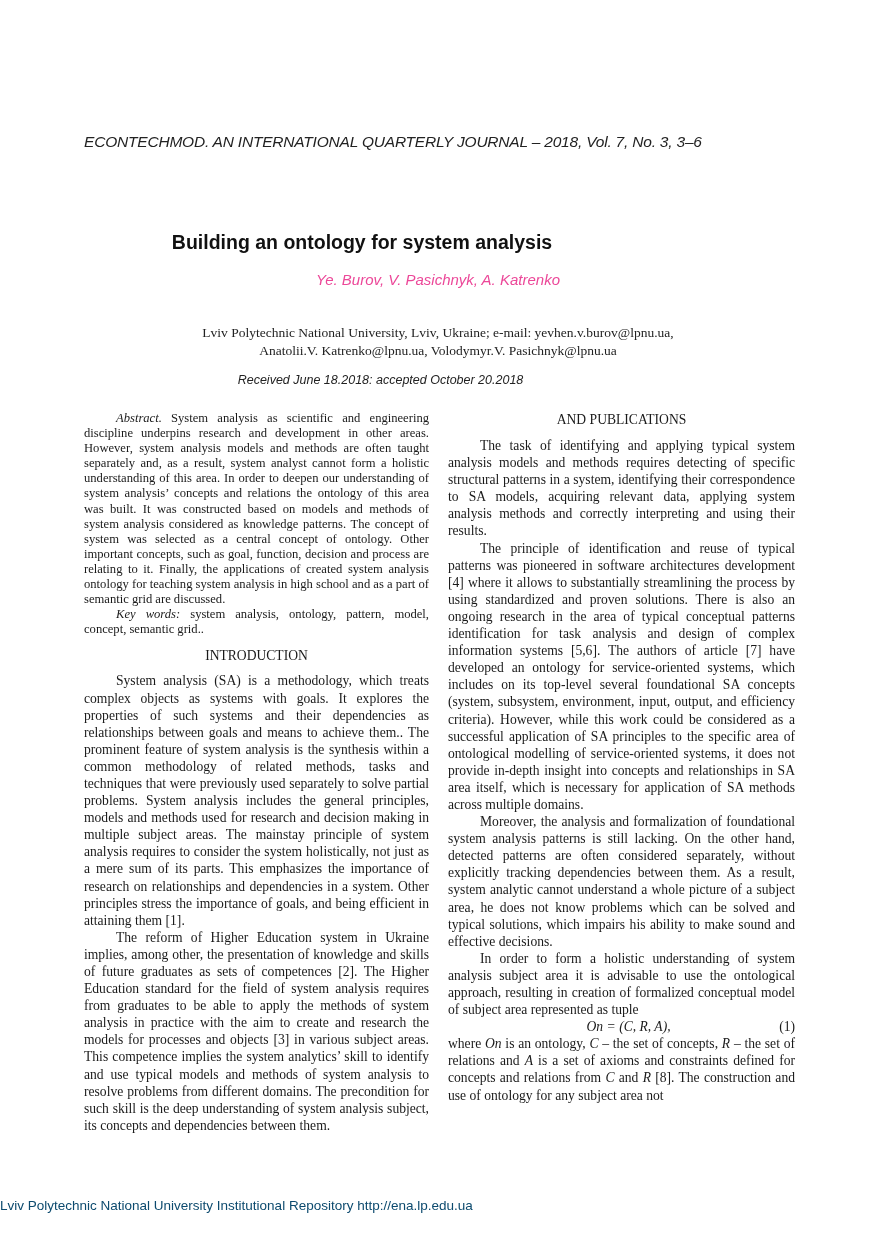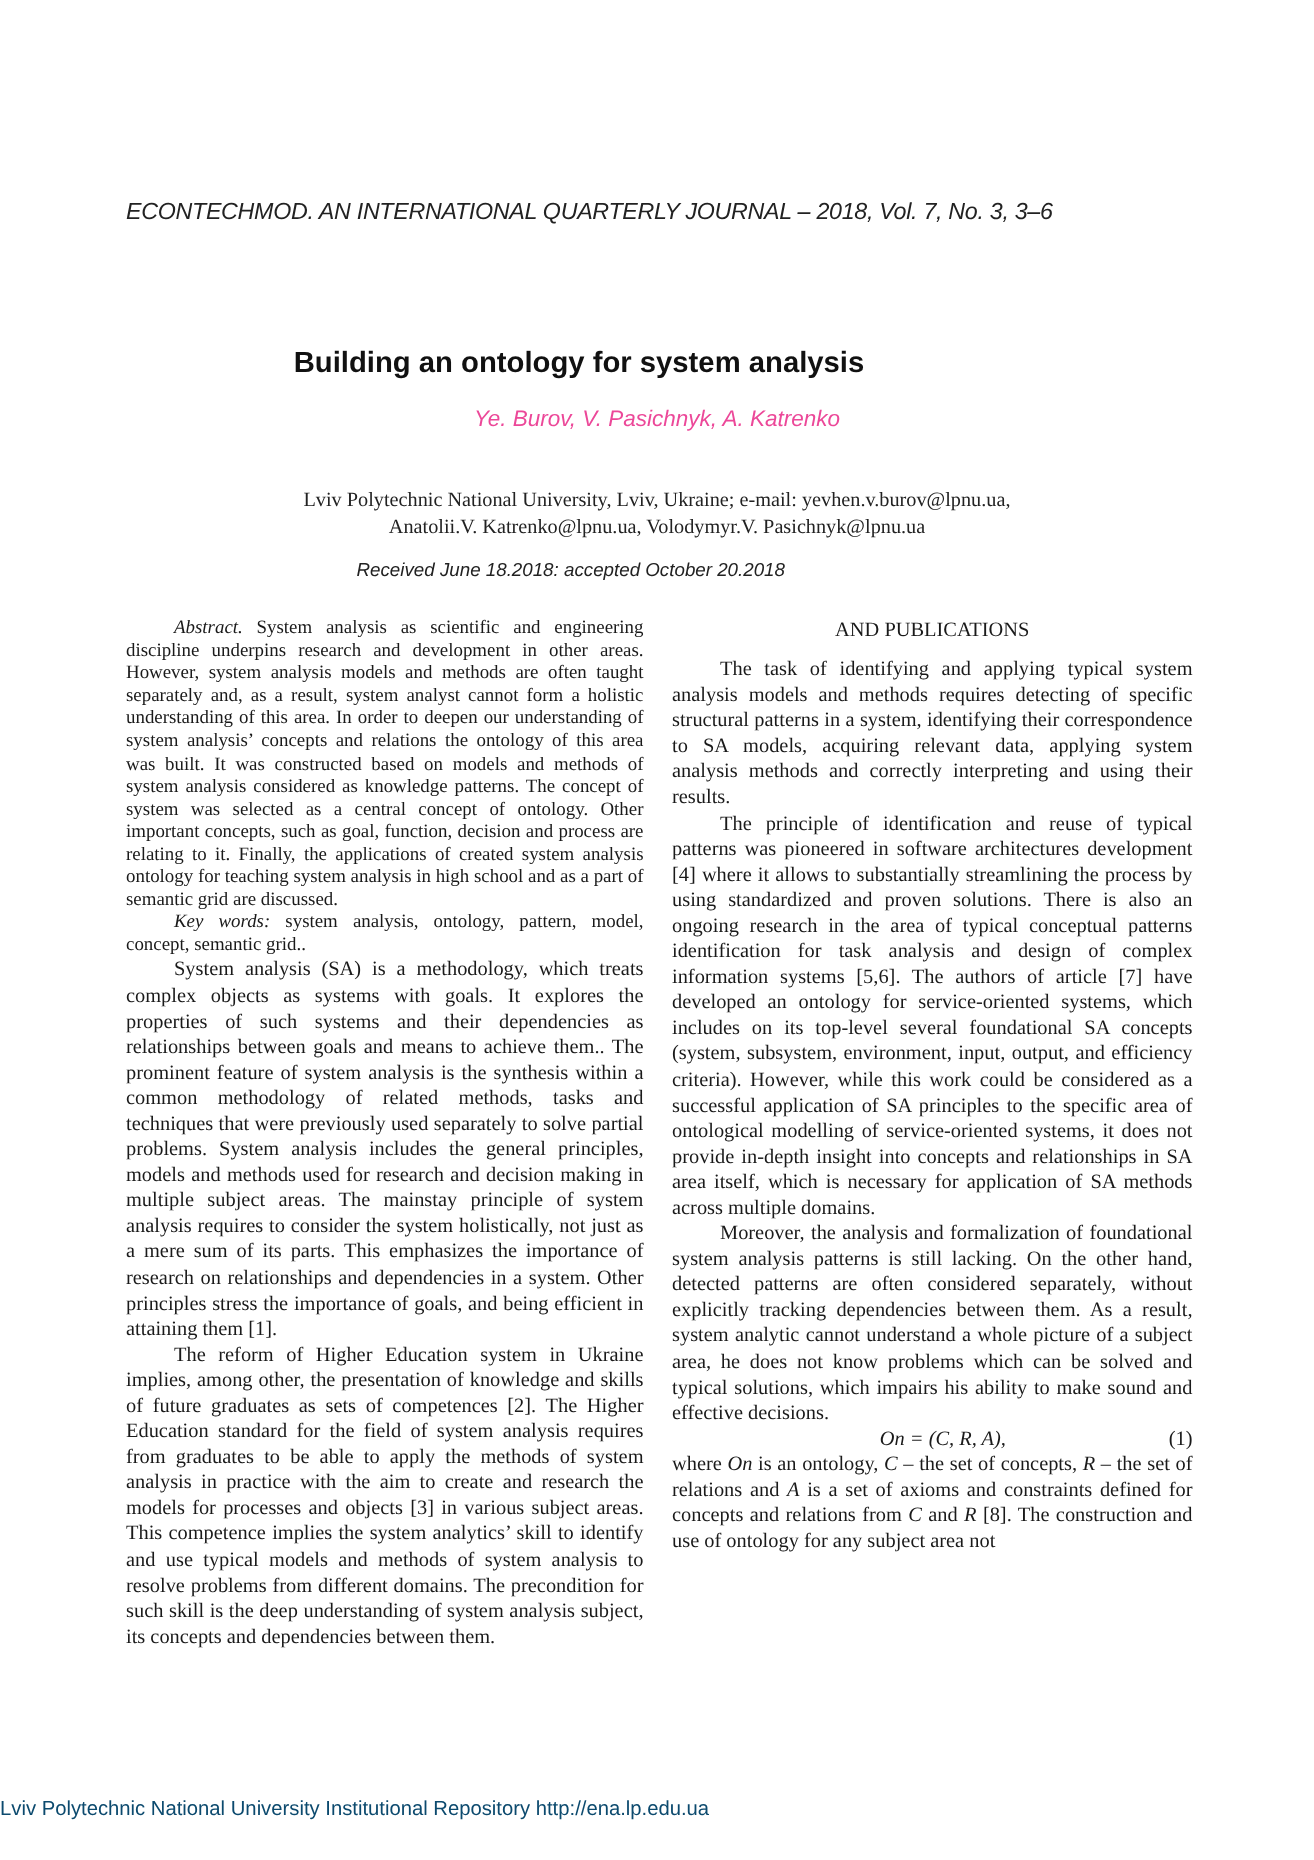--- a/index.html
+++ b/index.html
@@ -1,18 +1,18 @@
 <!DOCTYPE html>
 <html><head>
 <meta charset="utf-8">
 <style>
   html, body { margin:0; padding:0; background:#ffffff; }
   body { width:876px; height:1240px; position:relative; overflow:hidden; color:#1a1a1a; }
   .journal { position:absolute; left:84px; top:103px; font-family:"Liberation Sans", sans-serif; font-style:italic; font-size:15.5px; letter-spacing:-0.2px; color:#222; white-space:nowrap;margin-top:30px; }
-  .title { position:absolute; left:0; width:724px; top:231px; text-align:center; font-family:"Liberation Sans", sans-serif; font-weight:bold; font-size:19.5px; color:#111;padding-left:24px; }
+  .title { position:absolute; left:0; width:724px; top:231px; text-align:center; font-family:"Liberation Sans", sans-serif; font-weight:bold; font-size:19.5px; color:#111; }
   .authors { position:absolute; left:0; width:876px; top:271px; text-align:center; font-family:"Liberation Sans", sans-serif; font-style:italic; font-size:15px; color:#ec4899; }
   .affil { position:absolute; left:0; width:876px; top:324px; text-align:center; font-family:"Liberation Serif", serif; font-size:13.5px; line-height:18px; color:#222; }
   .received { position:absolute; left:0; width:761px; top:373px; text-align:center; font-family:"Liberation Sans", sans-serif; font-style:italic; font-size:12.5px; color:#222; }
   .col { position:absolute; top:411px; width:345px; font-family:"Liberation Serif", serif; font-size:12.6px; line-height:15.1px; color:#1a1a1a; text-align:justify; }
   .col.left { left:84px; }
   .col.right { left:448px; font-size:13.6px; line-height:17.1px; width:347px; }
   .col.left .body { font-size:13.6px; line-height:17.1px; }
   p { margin:0; text-indent:32px; }
   .heading { text-align:center; text-indent:0; font-size:13.6px; line-height:17px; margin:10px 0 8px 0; }
   .col.right .heading { margin:0 0 9px 0; }
@@ -32,32 +32,34 @@
 <div class="affil">
   <div>Lviv Polytechnic National University, Lviv, Ukraine; e-mail: yevhen.v.burov@lpnu.ua,</div>
   <div>Anatolii.V. Katrenko@lpnu.ua, Volodymyr.V. Pasichnyk@lpnu.ua</div>
 </div>
 <div class="received">Received June 18.2018: accepted October 20.2018</div>
 
 <div class="col left">
   <p><i>Abstract.</i><span> System analysis as scientific and engineering discipline underpins research and development in other areas. However, system analysis models and methods are often taught separately and, as a result, system analyst cannot form a holistic understanding of this area. In order to deepen our understanding of system analysis’ concepts and relations the ontology of this area was built. It was constructed based on models and methods of system analysis considered as knowledge patterns. The concept of system was selected as a central concept of ontology. Other important concepts, such as goal, function, decision and process are relating to it. Finally, the applications of created system analysis ontology for teaching system analysis in high school and as a part of semantic grid are discussed.</span></p>
   <p><i>Key words:</i><span> system analysis, ontology, pattern, model, concept, semantic grid..</span></p>
   <div class="body">
+    <p class="heading">INTRODUCTION</p>
     <p>System analysis (SA) is a methodology, which treats complex objects as systems with goals. It explores the properties of such systems and their dependencies as relationships between goals and means to achieve them.. The prominent feature of system analysis is the synthesis within a common methodology of related methods, tasks and techniques that were previously used separately to solve partial problems. System analysis includes the general principles, models and methods used for research and decision making in multiple subject areas. The mainstay principle of system analysis requires to consider the system holistically, not just as a mere sum of its parts. This emphasizes the importance of research on relationships and dependencies in a system. Other principles stress the importance of goals, and being efficient in attaining them [1].</p>
     <p>The reform of Higher Education system in Ukraine implies, among other, the presentation of knowledge and skills of future graduates as sets of competences [2]. The Higher Education standard for the field of system analysis requires from graduates to be able to apply the methods of system analysis in practice with the aim to create and research the models for processes and objects [3] in various subject areas. This competence implies the system analytics’ skill to identify and use typical models and methods of system analysis to resolve problems from different domains. The precondition for such skill is the deep understanding of system analysis subject, its concepts and dependencies between them.</p>
   </div>
 </div>
 
 <div class="col right">
   <div class="heading">
     <div>AND PUBLICATIONS</div>
   </div>
   <p>The task of identifying and applying typical system analysis models and methods requires detecting of specific structural patterns in a system, identifying their correspondence to SA models, acquiring relevant data, applying system analysis methods and correctly interpreting and using their results.</p>
   <p>The principle of identification and reuse of typical patterns was pioneered in software architectures development [4] where it allows to substantially streamlining the process by using standardized and proven solutions. There is also an ongoing research in the area of typical conceptual patterns identification for task analysis and design of complex information systems [5,6]. The authors of article [7] have developed an ontology for service-oriented systems, which includes on its top-level several foundational SA concepts (system, subsystem, environment, input, output, and efficiency criteria). However, while this work could be considered as a successful application of SA principles to the specific area of ontological modelling of service-oriented systems, it does not provide in-depth insight into concepts and relationships in SA area itself, which is necessary for application of SA methods across multiple domains.</p>
   <p>Moreover, the analysis and formalization of foundational system analysis patterns is still lacking. On the other hand, detected patterns are often considered separately, without explicitly tracking dependencies between them. As a result, system analytic cannot understand a whole picture of a subject area, he does not know problems which can be solved and typical solutions, which impairs his ability to make sound and effective decisions.</p>
+  <p>In order to form a holistic understanding of system analysis subject area it is advisable to use the ontological approach, resulting in creation of formalized conceptual model of subject area represented as tuple</p>
   <div class="eq">
     <span class="expr"><i>On</i><i> = (C, R, A),</i></span>
     <span>(1)</span>
   </div>
   <p class="noindent"><span>where </span><i>On</i><span> is an ontology, </span><i>C</i><span> – the set of concepts, </span><i>R</i><span> – the set of relations and </span><i>A</i><span> is a set of axioms and constraints defined for concepts and relations from </span><i>C</i><span> and </span><i>R</i><span> [8]. The construction and use of ontology for any subject area not</span></p>
 </div>
 
 <div class="footer">Lviv Polytechnic National University Institutional Repository http://ena.lp.edu.ua</div>
 
 </body></html>

